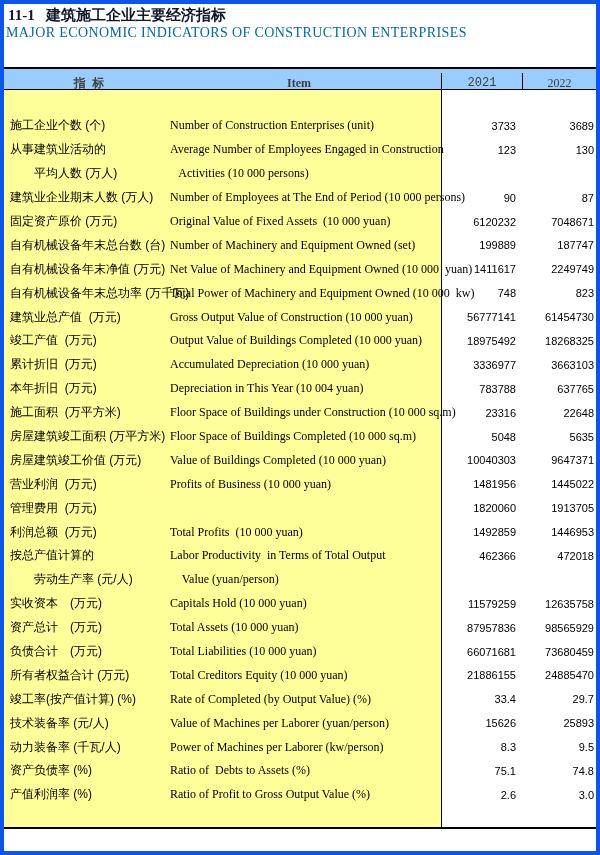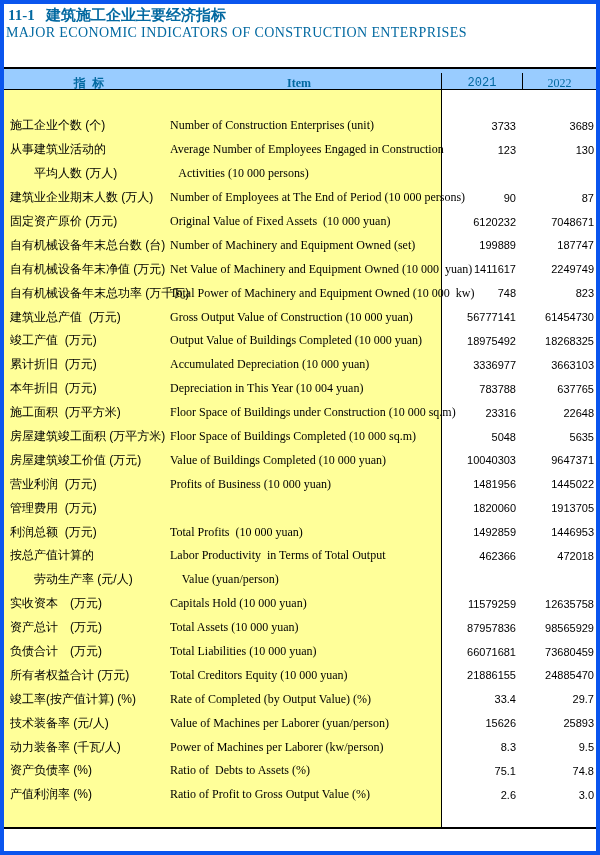--- a/index.html
+++ b/index.html
@@ -18,21 +18,21 @@
     background: #ffffff;
     overflow: hidden;
     font-family: "Liberation Serif", serif;
   }
   .title-zh {
     position: absolute;
     left: 4px; top: 2px;
     font-size: 15px;
     font-weight: bold;
     white-space: pre;
-    color: #0369a1;
+    color: #0f172a;
     font-family: "Liberation Serif", serif;
   }
   .title-en {
     position: absolute;
     left: 2px; top: 21px;
     font-size: 14px;
     letter-spacing: 0.4px;
     white-space: pre;
     color: #0369a1;
     font-family: "Liberation Serif", serif;
@@ -50,21 +50,21 @@
     border-bottom: 1px solid var(--line-black);
   }
   .th {
     position: absolute;
     top: 4px; height: 100%;
     display: flex;
     align-items: center;
     justify-content: center;
     font-size: 12px;
     white-space: pre;
-    color: #0369a1;
+    color: #404040;
   }
   .th-zh { left: 0; width: 170px; font-weight: bold; font-family: "Liberation Sans", sans-serif; font-size: 12px; }
   .th-item { left: 160px; width: 270px; font-weight: bold; font-family: "Liberation Serif", serif; }
   .th-y1 { left: 437px; width: 81px; border-left: 1px solid var(--line-black); font-family: Liberation Mono, monospace; }
   .th-y2 { left: 518px; width: 74px; border-left: 1px solid var(--line-black); font-family: "Liberation Serif", serif; }
   .tbody {
     position: relative;
     height: 739px;
     background: #ffffff;
     border-bottom: 2px solid var(--line-black);

